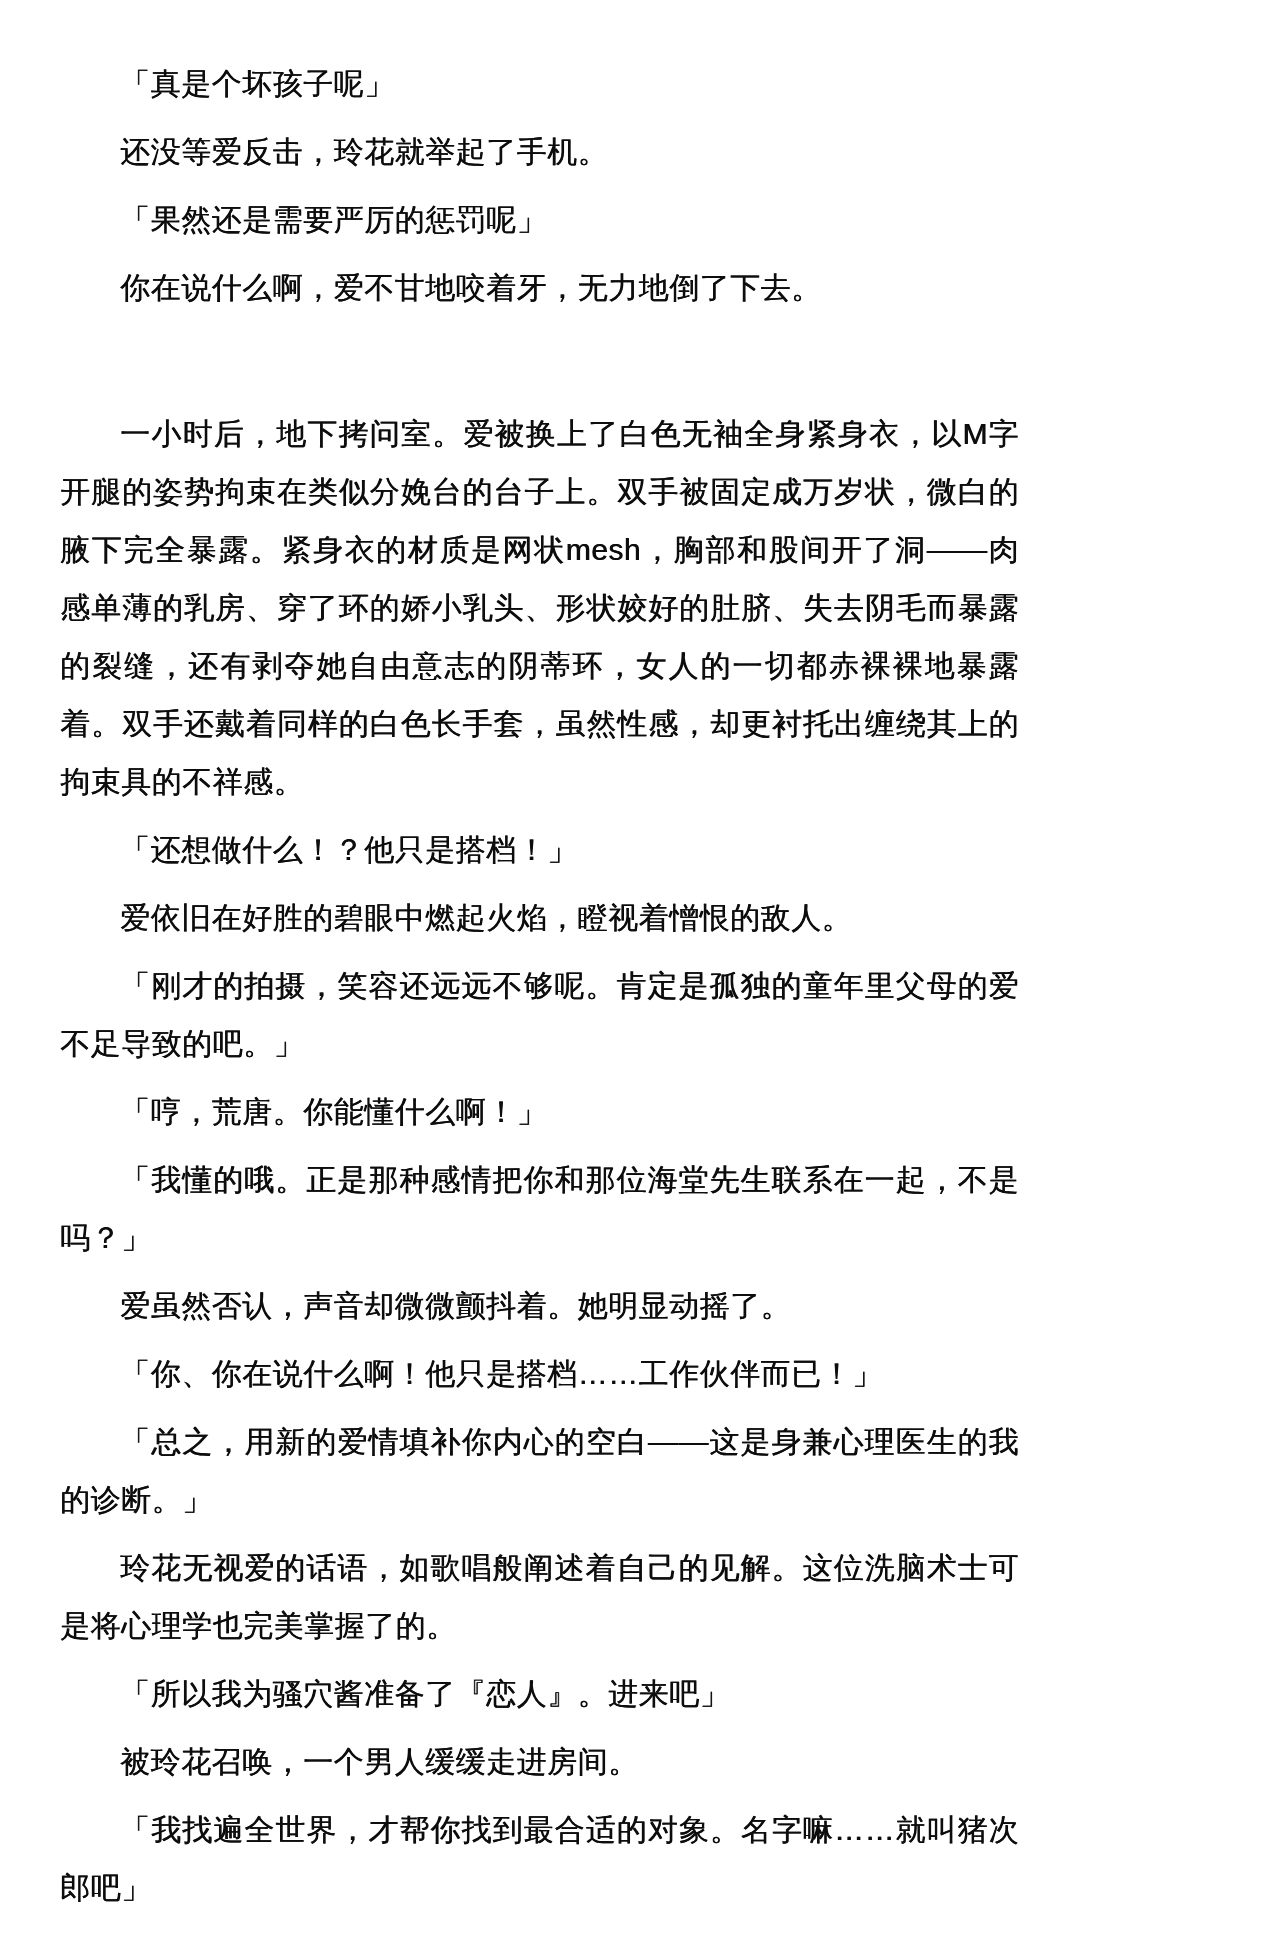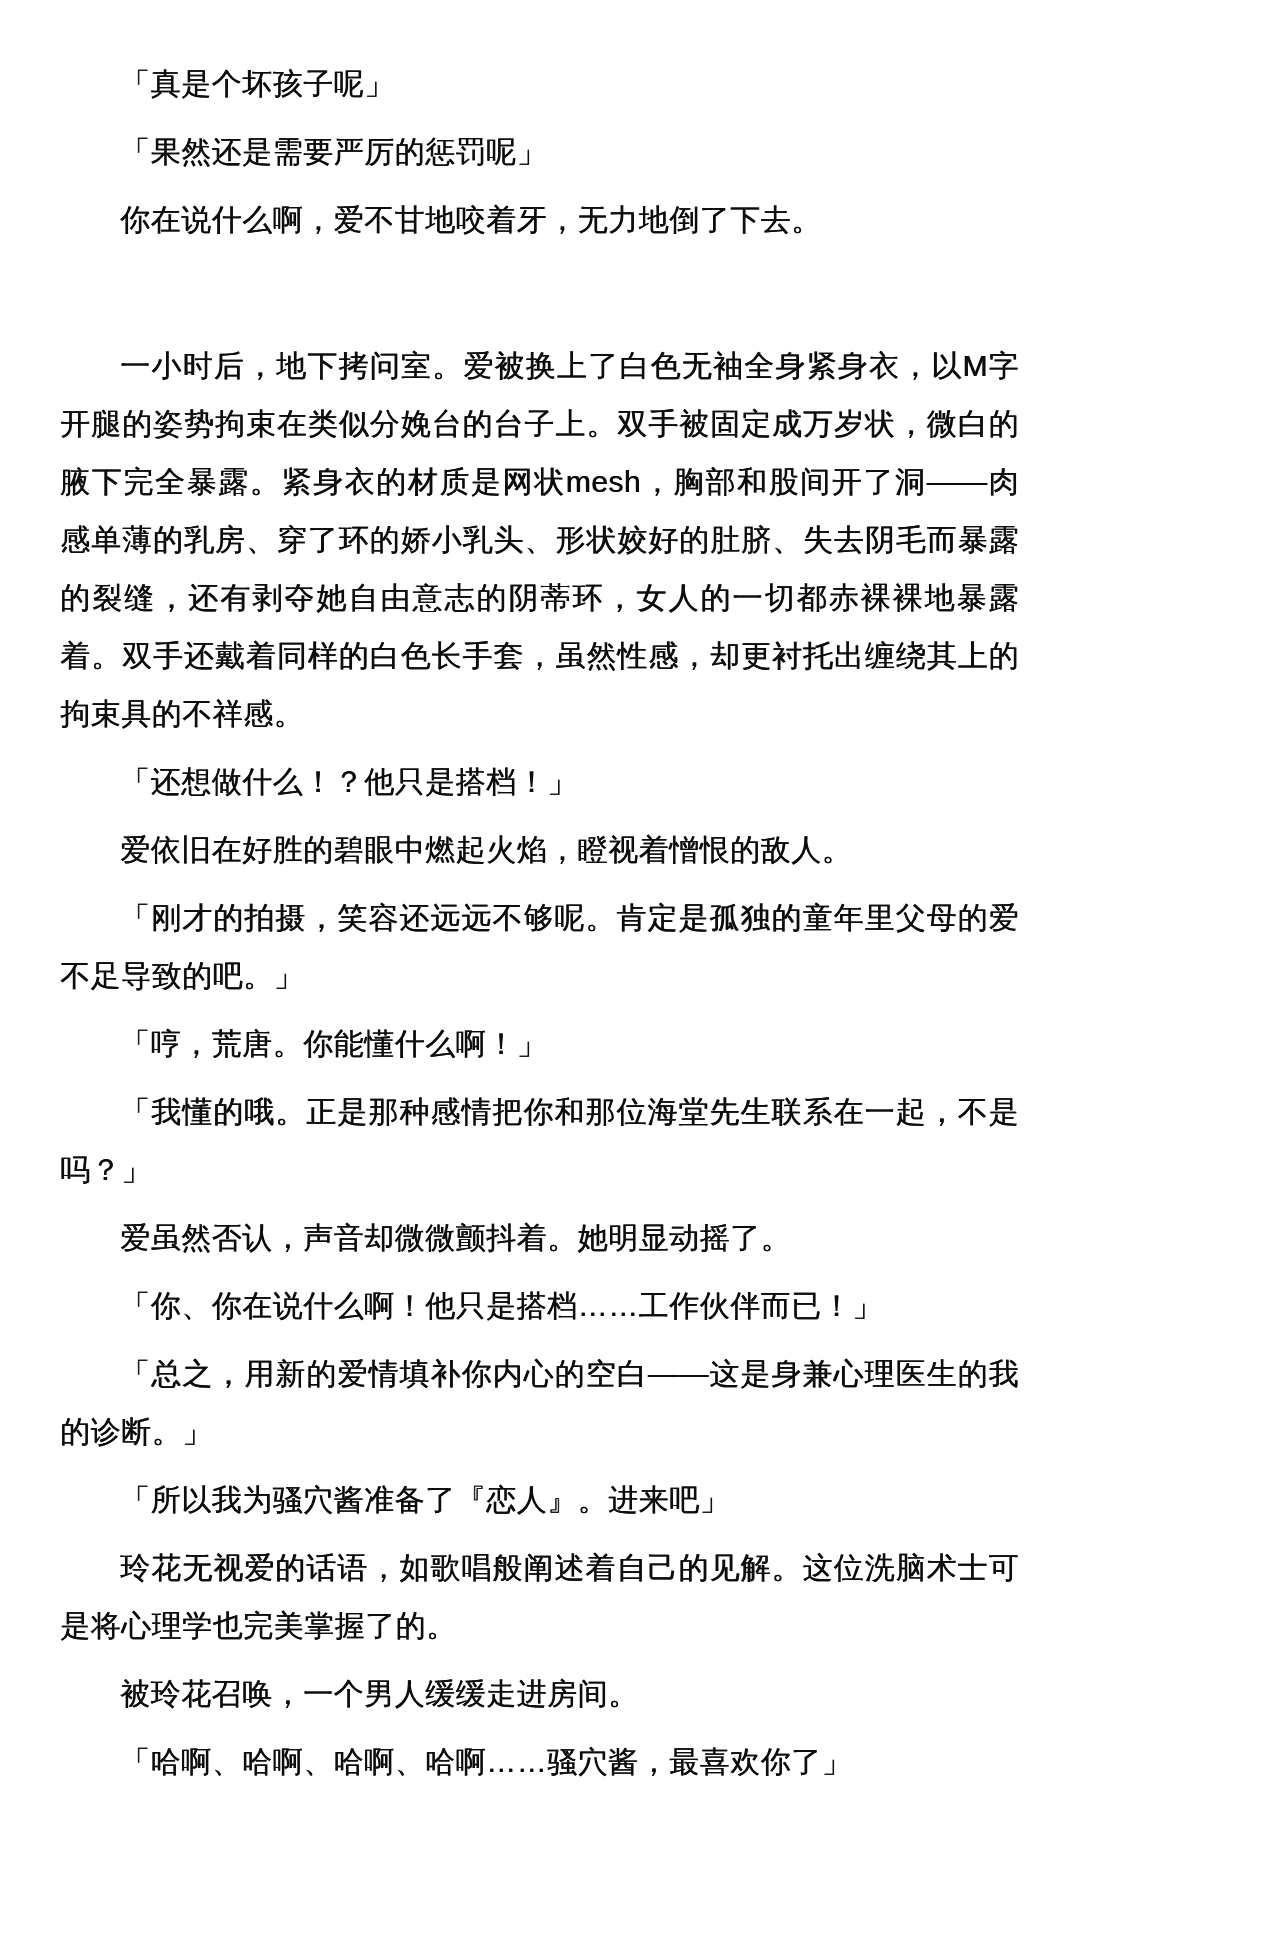--- a/index.html
+++ b/index.html
@@ -35,31 +35,33 @@
   }
   .scene-break {
     height: 78px;
   }
 </style>
 </head>
 <body>
 
 <main class="page">
   <p class="para">「真是个坏孩子呢」</p>
+  <p class="para">还没等爱反击，玲花就举起了手机。</p>
   <p class="para">「果然还是需要严厉的惩罚呢」</p>
   <p class="para">你在说什么啊，爱不甘地咬着牙，无力地倒了下去。</p>
 
   <div class="scene-break"></div>
 
   <p class="para">一小时后，地下拷问室。爱被换上了白色无袖全身紧身衣，以M字开腿的姿势拘束在类似分娩台的台子上。双手被固定成万岁状，微白的腋下完全暴露。紧身衣的材质是网状mesh，胸部和股间开了洞——肉感单薄的乳房、穿了环的娇小乳头、形状姣好的肚脐、失去阴毛而暴露的裂缝，还有剥夺她自由意志的阴蒂环，女人的一切都赤裸裸地暴露着。双手还戴着同样的白色长手套，虽然性感，却更衬托出缠绕其上的拘束具的不祥感。</p>
   <p class="para">「还想做什么！？他只是搭档！」</p>
   <p class="para">爱依旧在好胜的碧眼中燃起火焰，瞪视着憎恨的敌人。</p>
   <p class="para">「刚才的拍摄，笑容还远远不够呢。肯定是孤独的童年里父母的爱不足导致的吧。」</p>
   <p class="para">「哼，荒唐。你能懂什么啊！」</p>
   <p class="para">「我懂的哦。正是那种感情把你和那位海堂先生联系在一起，不是吗？」</p>
   <p class="para">爱虽然否认，声音却微微颤抖着。她明显动摇了。</p>
   <p class="para">「你、你在说什么啊！他只是搭档……工作伙伴而已！」</p>
   <p class="para">「总之，用新的爱情填补你内心的空白——这是身兼心理医生的我的诊断。」</p>
+  <p class="para">玲花无视爱的话语，如歌唱般阐述着自己的见解。这位洗脑术士可是将心理学也完美掌握了的。</p>
   <p class="para">「所以我为骚穴酱准备了『恋人』。进来吧」</p>
-  <p class="para">玲花无视爱的话语，如歌唱般阐述着自己的见解。这位洗脑术士可是将心理学也完美掌握了的。</p>
   <p class="para">被玲花召唤，一个男人缓缓走进房间。</p>
+  <p class="para">「我找遍全世界，才帮你找到最合适的对象。名字嘛……就叫猪次郎吧」</p>
   <p class="para">「哈啊、哈啊、哈啊、哈啊……骚穴酱，最喜欢你了」</p>
 </main>
 
 </body></html>

